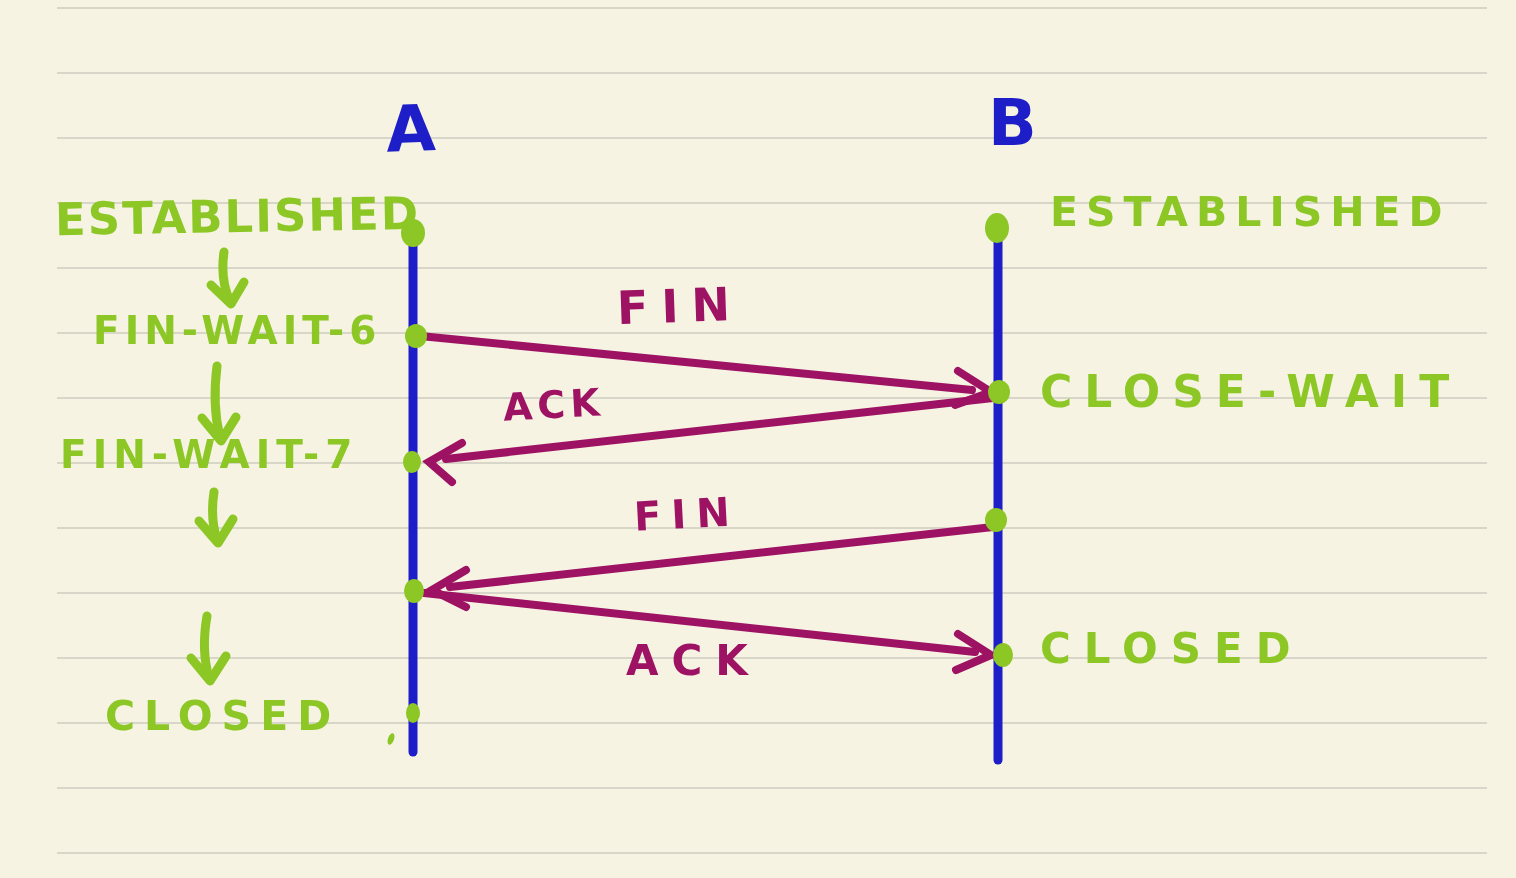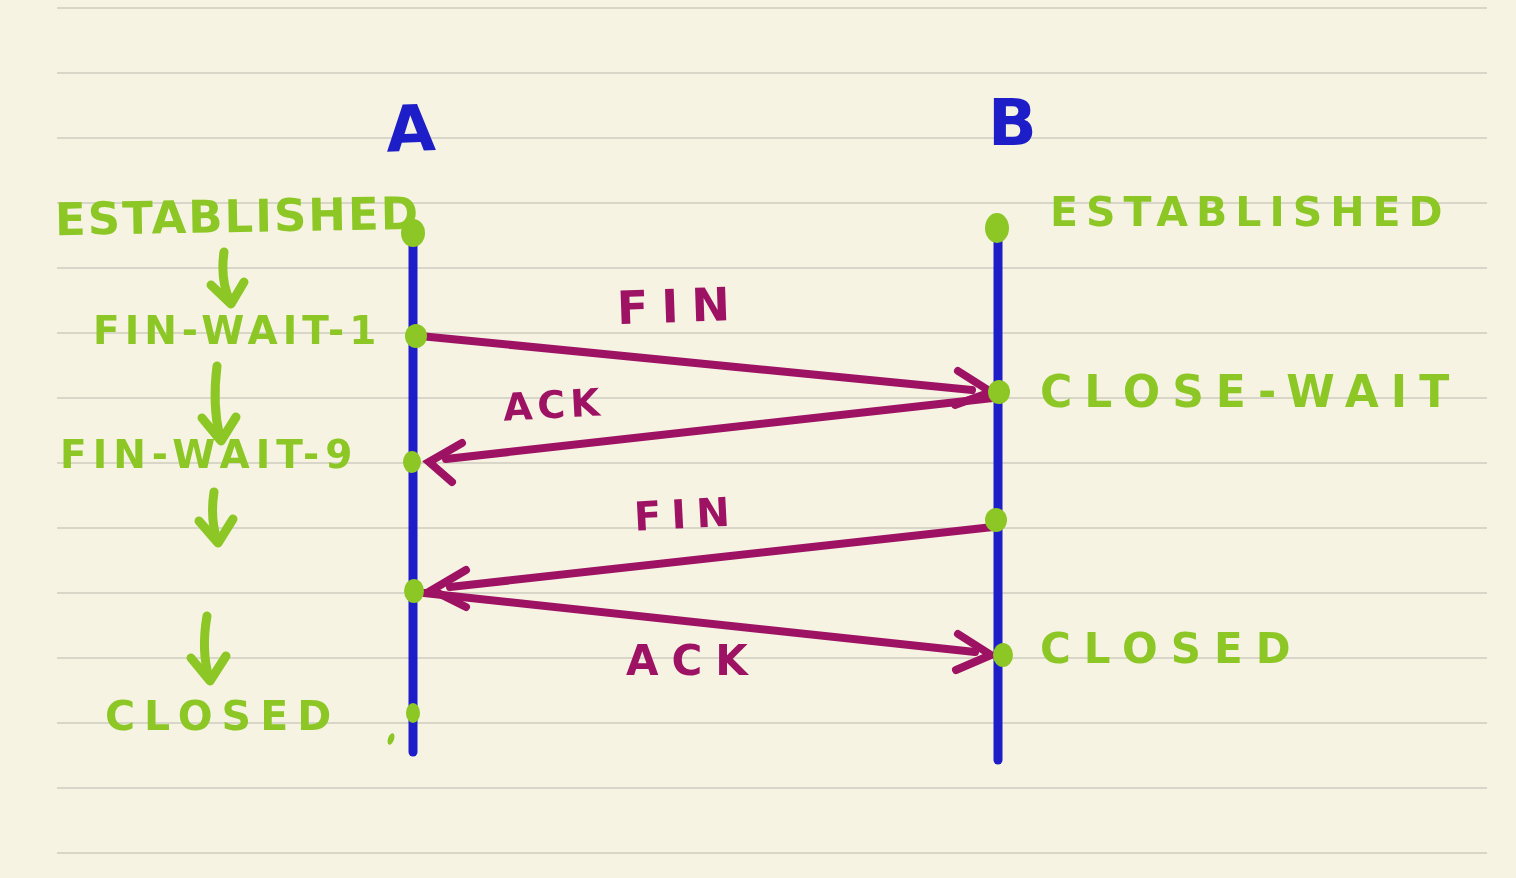--- a/index.html
+++ b/index.html
@@ -108,22 +108,22 @@
       <ellipse cx="999" cy="392" rx="11" ry="12"></ellipse>
       <ellipse cx="996" cy="520" rx="11" ry="12"></ellipse>
       <ellipse cx="1003" cy="655" rx="10" ry="12"></ellipse>
     </g>
   </svg>
 
   <div class="label blue" style="left:386px; top:92px; font-size:64px; transform:rotate(-2deg);">A</div>
   <div class="label blue" style="left:988px; top:86px; font-size:64px;">B</div>
 
   <div class="label green" style="left:55px;  top:190px; font-size:45px; letter-spacing:2px; transform:rotate(-1deg);">ESTABLISHED</div>
-  <div class="label green" style="left:93px;  top:308px; font-size:39px; letter-spacing:5px;">FIN-WAIT-1</div>
-  <div class="label green" style="left:60px;  top:432px; font-size:39px; letter-spacing:6px;">FIN-WAIT-9</div>
+  <div class="label green" style="left:93px;  top:308px; font-size:39px; letter-spacing:5px;">FIN-WAIT-6</div>
+  <div class="label green" style="left:60px;  top:432px; font-size:39px; letter-spacing:6px;">FIN-WAIT-7</div>
   <div class="label green" style="left:105px; top:692px; font-size:41px; letter-spacing:9px;">CLOSED</div>
 
   <div class="label green" style="left:1050px; top:188px; font-size:41px; letter-spacing:8px;">ESTABLISHED</div>
   <div class="label green" style="left:1040px; top:366px; font-size:44px; letter-spacing:12px;">CLOSE-WAIT</div>
   <div class="label green" style="left:1040px; top:624px; font-size:42px; letter-spacing:13px;">CLOSED</div>
 
   <div class="label purple" style="left:617px; top:279px; font-size:46px; letter-spacing:13px; transform:rotate(-2deg);">FIN</div>
   <div class="label purple" style="left:503px; top:383px; font-size:38px; letter-spacing:5px; transform:rotate(-3deg);">ACK</div>
   <div class="label purple" style="left:634px; top:491px; font-size:40px; letter-spacing:10px; transform:rotate(-3deg);">FIN</div>
   <div class="label purple" style="left:626px; top:636px; font-size:42px; letter-spacing:13px;">ACK</div>

